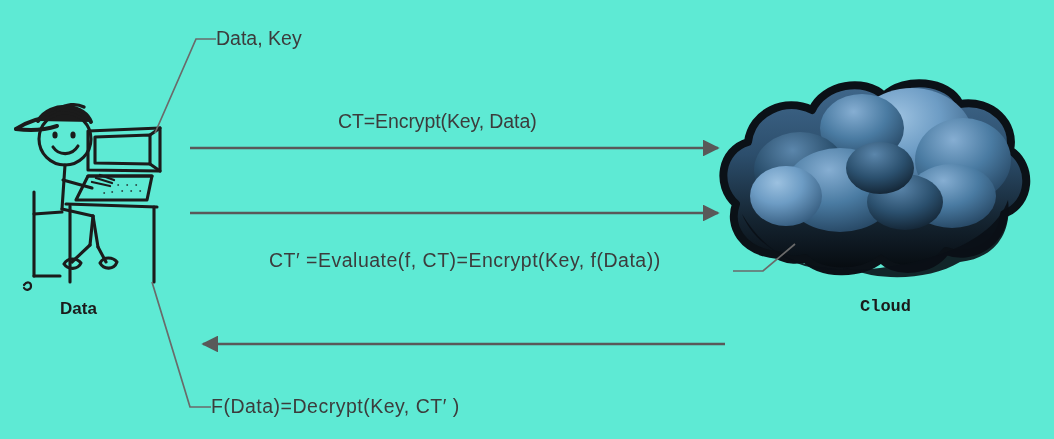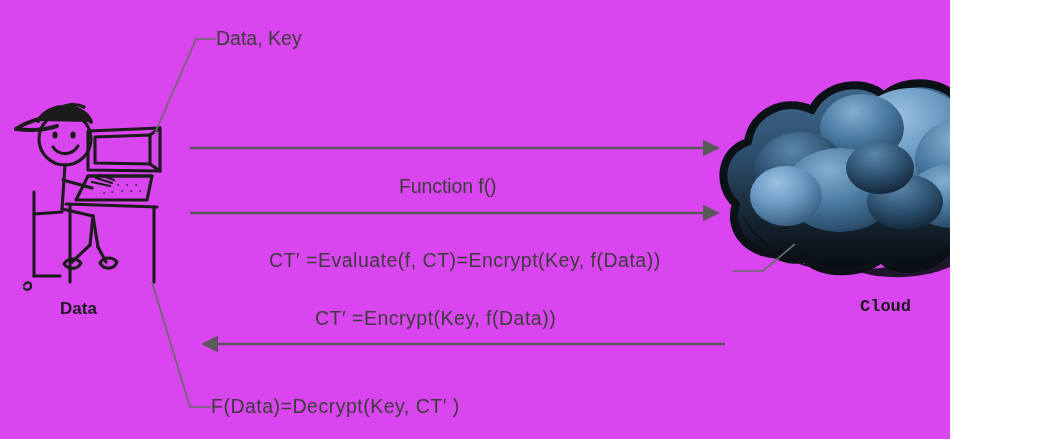--- a/index.html
+++ b/index.html
@@ -5,23 +5,23 @@
   html, body {
     margin: 0;
     padding: 0;
     background: #ffffff;
   }
   body {
     font-family: "Liberation Sans", sans-serif;
   }
   #stage {
     position: relative;
-    width: 950px;
+    width: 1054px;
     height: 439px;
-    background: #d946ef;
+    background: #5eead4;
     overflow: hidden;
   }
   .svg-layer {
     position: absolute;
     left: 0;
     top: 0;
     width: 1054px;
     height: 439px;
   }
   .msg-label {
@@ -181,26 +181,25 @@
 
     <g stroke="#595959" stroke-width="2.4" fill="none">
       <line x1="190" y1="148" x2="718" y2="148" marker-end="url(#arrowR)"></line>
       <line x1="190" y1="213" x2="718" y2="213" marker-end="url(#arrowR)"></line>
       <line x1="725" y1="344" x2="203" y2="344" marker-end="url(#arrowL)"></line>
     </g>
   </svg>
 
   <div class="note-label" style="left:216px; top:27px;">Data, Key</div>
 
-
-  <div class="msg-label" style="left:399px; top:175px;">Function f()</div>
+  <div class="msg-label" style="left:338px; top:110px;">CT=Encrypt(Key, Data)</div>
+
 
   <div class="note-label prime" style="left:269px; top:249px;">CT′  =Evaluate(f, CT)=Encrypt(Key, f(Data))</div>
 
-  <div class="msg-label prime" style="left:315px; top:307px;">CT′  =Encrypt(Key, f(Data))</div>
 
   <div class="note-label prime" style="left:211px; top:395px;text-align:right;">F(Data)=Decrypt(Key, CT′  )</div>
 
   <div class="endpoint-label" style="left:60px; top:299px;">Data</div>
 
   <div class="endpoint-label" style="left:860px; top:297px;font-family:Liberation Mono, monospace;">Cloud</div>
 
 </div>
 
 </body></html>

